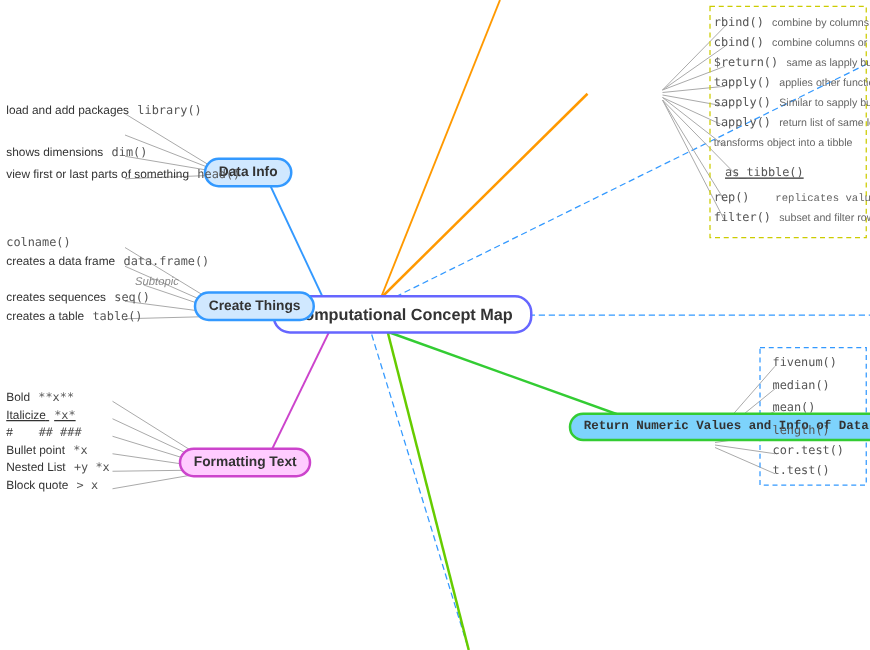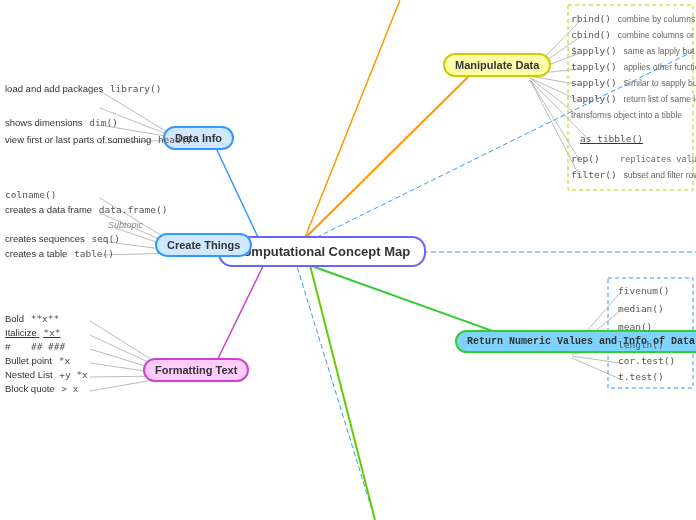--- a/index.html
+++ b/index.html
@@ -150,21 +150,20 @@
   </svg>
 
   <div class="node node-center" style="left:218px; top:236px;">Computational Concept Map</div>
 
   <div class="node node-blue" style="left:163px; top:126px;">Data Info</div>
 
   <div class="node node-blue" style="left:155px; top:233px;">Create Things</div>
 
   <div class="node node-pink" style="left:143px; top:358px;">Formatting Text</div>
 
-  <div class="node node-yellow" style="left:443px; top:53px;">Manipulate Data</div>
 
   <div class="node node-green" style="left:455px; top:330px; white-space:nowrap;">Return Numeric Values and Info of Data</div>
 
   <div class="label-item" style="left:5px; top:83px;">
     <span>load and add packages</span>
     <span class="label-code" style="margin-left:4px;">library()</span>
   </div>
   <div class="label-item" style="left:5px; top:117px;">
     <span>shows dimensions</span>
     <span class="label-code" style="margin-left:4px;">dim()</span>
@@ -220,21 +219,21 @@
 
   <div class="label-item" style="left:571px; top:13px;">
     <span class="label-code">rbind()</span>
     <span style="margin-left:4px;font-size:8.5px;color:#666;">combine by columns or r</span>
   </div>
   <div class="label-item" style="left:571px; top:29px;">
     <span class="label-code">cbind()</span>
     <span style="margin-left:4px;font-size:8.5px;color:#666;">combine columns or row</span>
   </div>
   <div class="label-item" style="left:571px; top:45px;">
-    <span class="label-code">$apply()</span>
+    <span class="label-code">$return()</span>
     <span style="margin-left:4px;font-size:8.5px;color:#666;">same as lapply but retu</span>
   </div>
   <div class="label-item" style="left:571px; top:61px;">
     <span class="label-code">tapply()</span>
     <span style="margin-left:4px;font-size:8.5px;color:#666;">applies other functions</span>
   </div>
   <div class="label-item" style="left:571px; top:77px;">
     <span class="label-code">sapply()</span>
     <span style="margin-left:4px;font-size:8.5px;color:#666;">Similar to sapply but al</span>
   </div>

